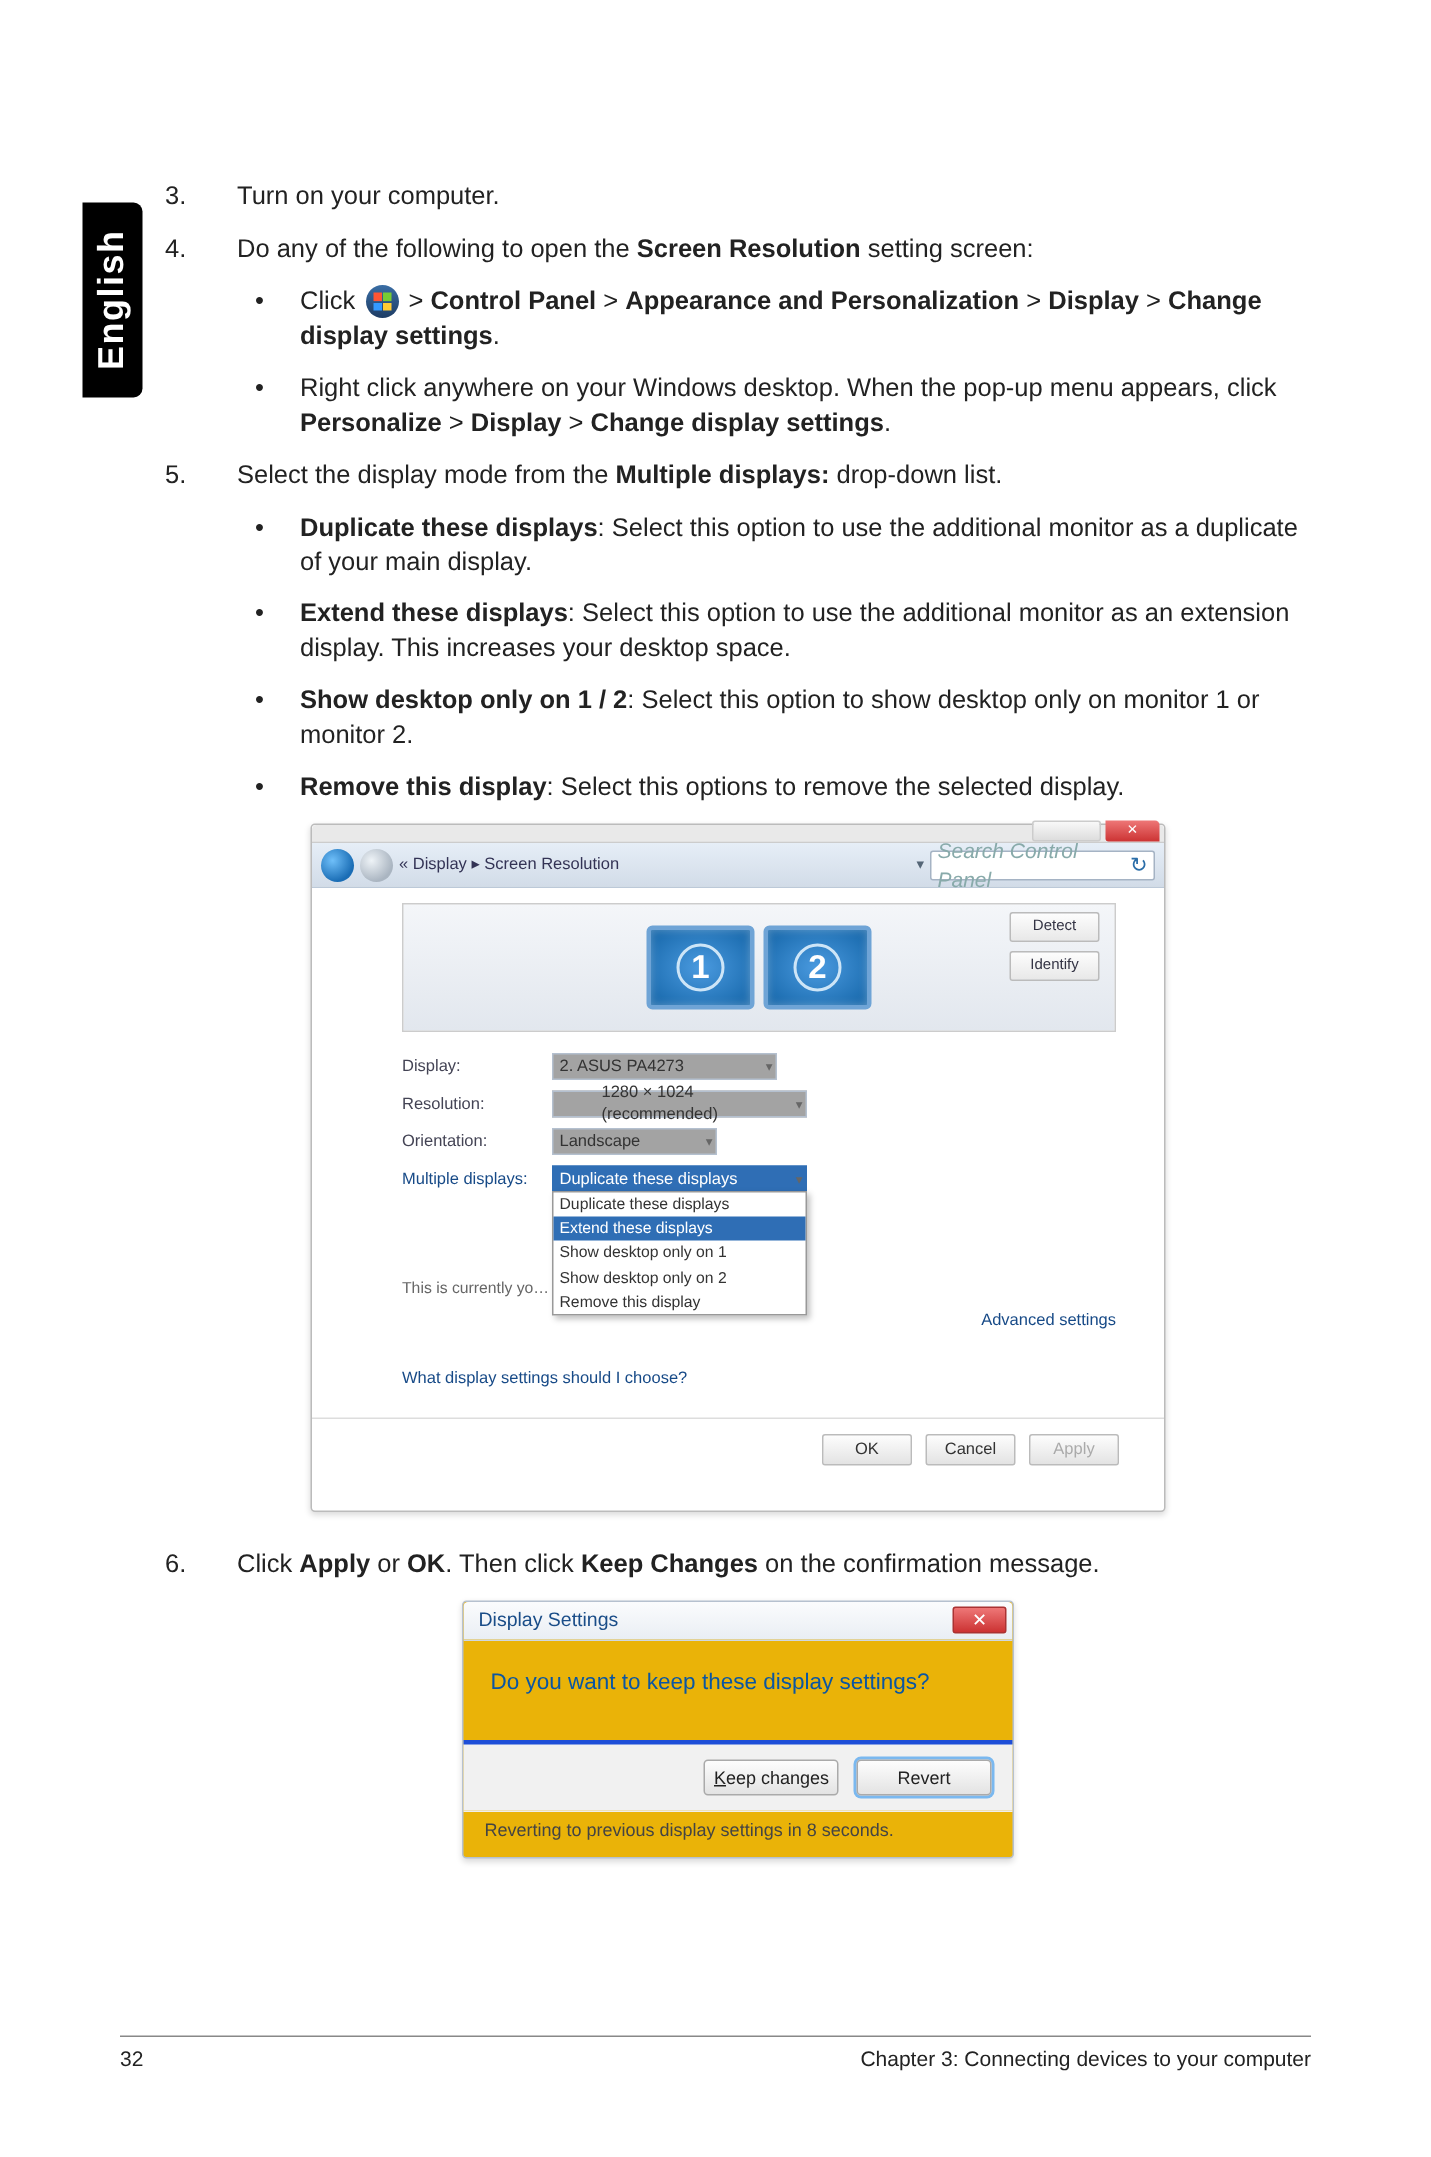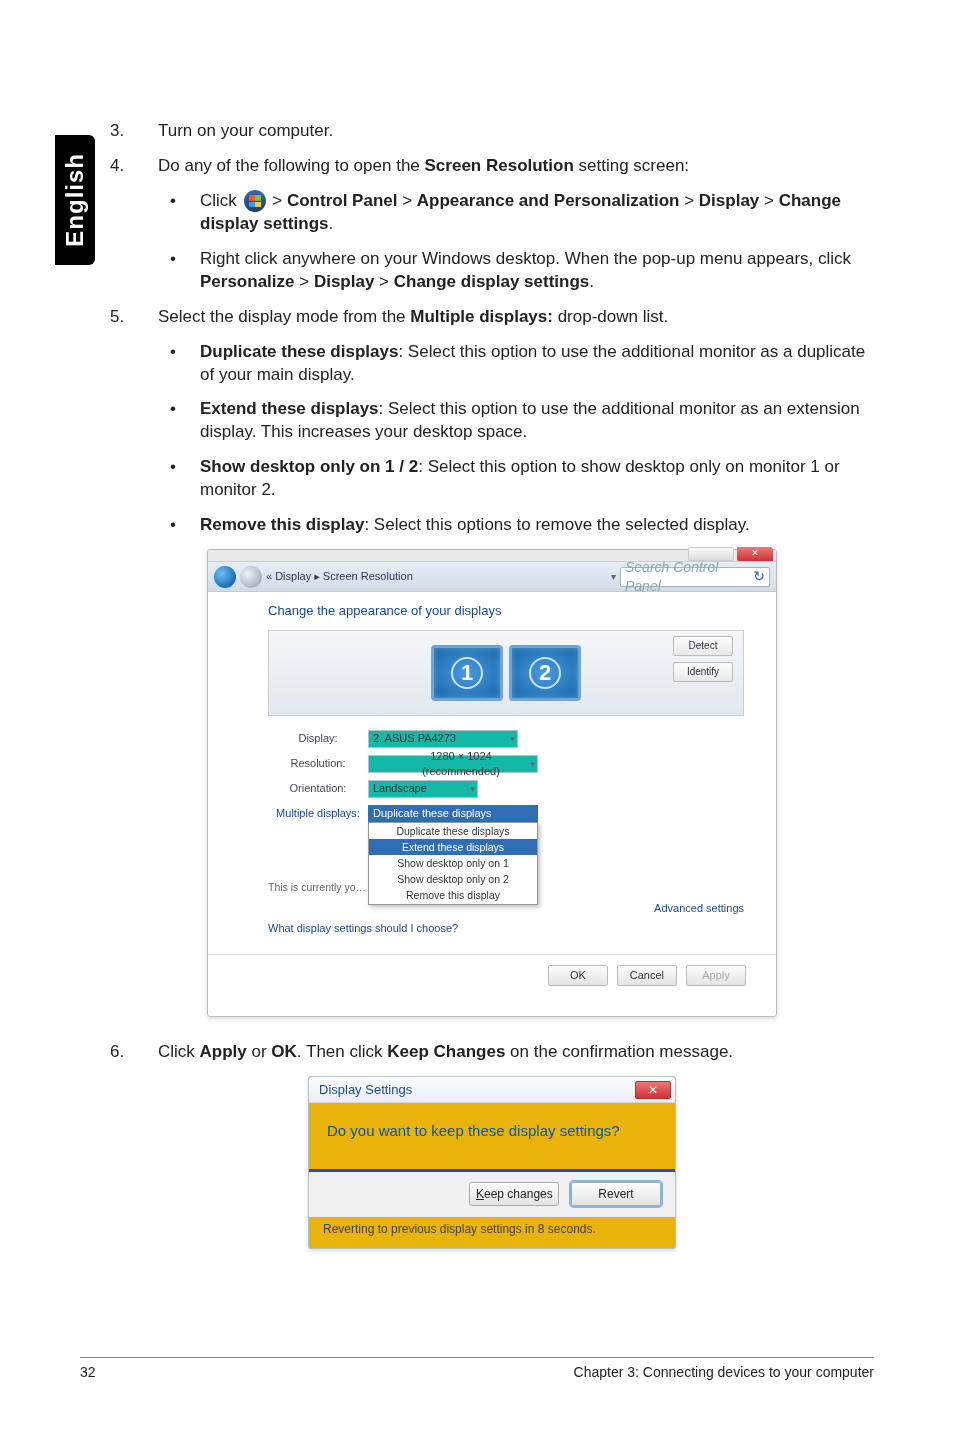--- a/index.html
+++ b/index.html
@@ -130,45 +130,45 @@
     border: 3px solid #6fa4d6;
     border-radius: 4px;
     background: radial-gradient(#4a9adf, #1465a8);
     color:#fff; font-size:30px; font-weight:bold;
     display:flex; align-items:center; justify-content:center;
     box-shadow: inset 0 0 6px rgba(255,255,255,0.3);
   }
   .mon .dig { border:2px solid #cde5f7; border-radius:50%; width:32px; height:32px; display:flex;align-items:center;justify-content:center; font-size:22px;}
   .sidebtns { position:absolute; right:10px; top:5px; display:flex; flex-direction:column; gap:6px;}
   .sbtn { width:60px; height:20px; border:1px solid #bbb; background:linear-gradient(#fdfdfd,#e8e8e8); border-radius:2px; font-size:10px; display:flex;align-items:center;justify-content:center; color:#334;}
-  .formrow { display:flex; align-items:center; margin-bottom:7px; font-size:11px;text-align:center;}
+  .formrow { display:flex; align-items:center; margin-bottom:7px; font-size:11px;}
   .flabel { width: 100px; color:#445;}
   .fsel {
-    border:1px solid #b4c0cf; background:#14b8a6;
+    border:1px solid #b4c0cf; background:#a3a3a3;
     height:18px; padding:0 16px 0 4px;
     font-size:11px; color:#333;
     position:relative; display:inline-flex; align-items:center;
   }
   .fsel::after { content:"▾"; position:absolute; right:2px; font-size:9px; color:#666;}
   .sel-hi { background:#2f6eb5; color:#fff; border-color:#2f6eb5;}
   .drowp-open {
     position: relative;
   }
   .dropdown-list {
     position:absolute; left:100px; top:17px;
     border:1px solid #999; background:#fff;
     width: 170px;
     box-shadow: 2px 2px 4px rgba(0,0,0,0.25);
     z-index:5;
   }
   .dropdown-list div { padding:1px 4px; font-size:10.5px; color:#333;}
   .dropdown-list .dd-hi { background:#2f6eb5; color:#fff;}
   .linklike { color:#174a87; font-size:11px;}
   .advlink { text-align:right; margin: 6px 0 6px;}
-  .trailtext { color:#174a87; font-size:11px; margin-top:6px;}
+  .trailtext { color:#174a87; font-size:11px; margin-top:24px;}
   .btnrow {
     border-top:1px solid #ddd;
     padding: 10px 30px 30px 0;
     text-align:right;
   }
   .winbtn {
     display:inline-block; min-width:60px; height:21px;
     border:1px solid #bbb; background:linear-gradient(#fdfdfd,#e3e3e3);
     border-radius:2px; margin-left:6px; font-size:11px;
     line-height:19px; text-align:center; color:#333;
@@ -306,21 +306,20 @@
         <div class="navball"></div>
         <div class="navball2"></div>
         <div class="navcrumb">« Display ▸ Screen Resolution</div>
         <span style="font-size:10px;color:#567;">▾</span>
         <div class="navsearch">
           <span>Search Control Panel</span>
           <span style="color:#2a6da8;font-style:normal;">↻</span>
         </div>
       </div>
       <div class="fig1-body">
-        <div class="fig1-h">Change the appearance of your displays</div>
         <div class="monitors">
           <div class="mon">
               <span class="dig">1</span>
             </div>
           <div class="mon">
               <span class="dig">2</span>
             </div>
           <div class="sidebtns">
             <div class="sbtn">Detect</div>
             <div class="sbtn">Identify</div>

